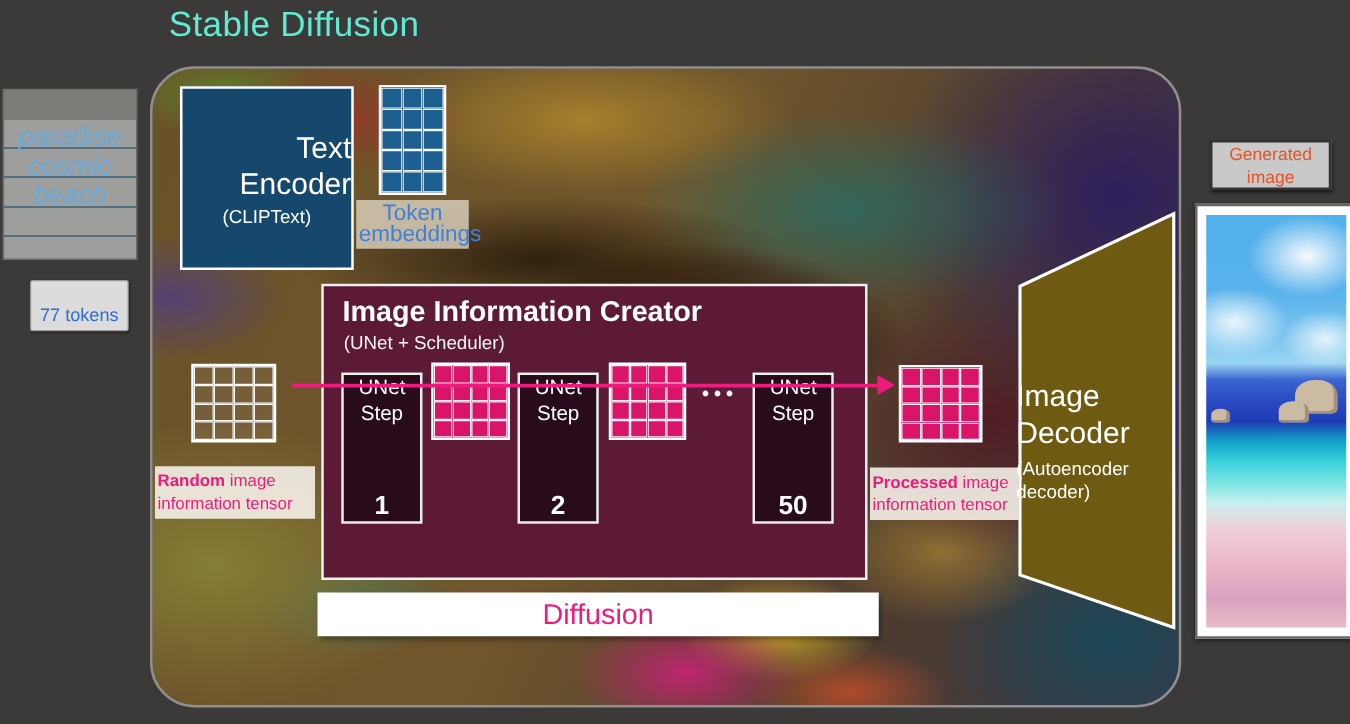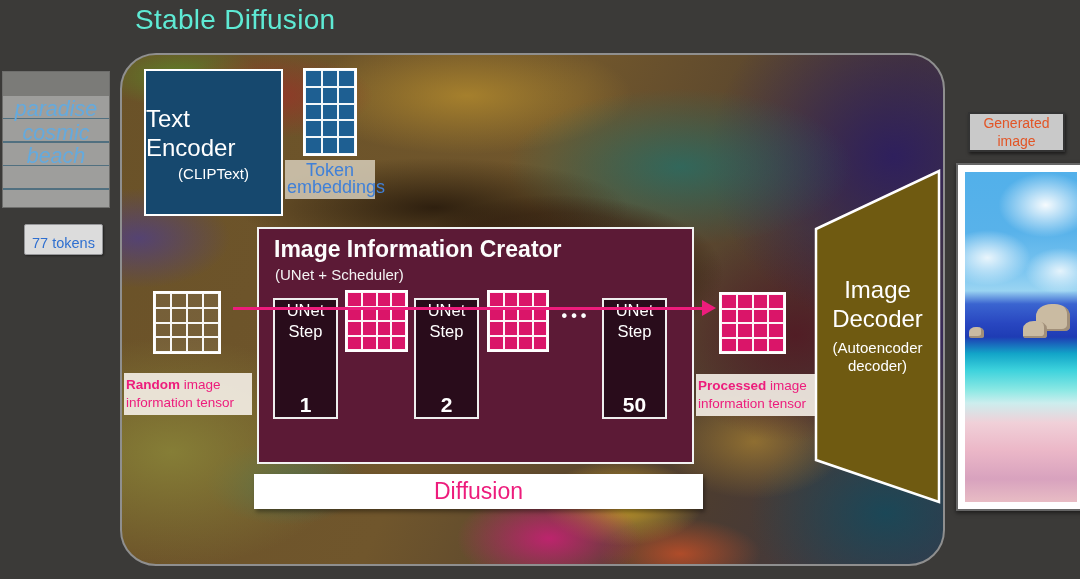--- a/index.html
+++ b/index.html
@@ -22,21 +22,21 @@
     background:
       linear-gradient(to bottom, #7b7b78 0px, #7b7b78 24px, rgba(0,0,0,0) 24px),
       repeating-linear-gradient(180deg, #9e9e9c 0 22px, #517080 22px 23.5px);
   }
   #prompt-text {
     left:0; top:26px; width:100%;
     font-size:21.5px; line-height:23.5px; text-align:center;
     color:var(--prompt-blue); font-weight:400;font-style:italic;
   }
   #token-count-badge {
-    left:24px; top:224px; padding:10px 7px 3px;
+    left:24px; top:224px; padding:20px 7px 3px;
     background:#dcdcdc; border:1px solid #97979a; border-radius:2px;
     font-size:14.5px; color:var(--badge-blue);
     box-shadow:1px 1px 2px rgba(0,0,0,.4);
   }
 
   
   #diagram-canvas {
     left:120px; top:53px; width:825px; height:513px;
     border-radius:36px; border:2px solid #8f8f8f; overflow:hidden;
     background-color:#5a4526;
@@ -59,21 +59,21 @@
       radial-gradient(ellipse 16% 20% at 99% 55%, rgba(52,36,98,.8), rgba(52,36,98,0) 70%),
       radial-gradient(ellipse 28% 16% at 42% 8%, rgba(175,135,45,.85), rgba(175,135,45,0) 72%),
       linear-gradient(115deg, #6a5228, #70562c 45%, #4c3c30 75%, #3c3648);
   }
 
   
   #text-encoder-box {
     left:22px; top:14px; width:139px; height:147px; z-index:3;
     background:var(--encoder-blue); border:2.5px solid #fff;
     display:flex; flex-direction:column; align-items:center; justify-content:center;
-    text-align:left;
+    text-align:right;
   }
   #text-encoder-title { font-size:24px; line-height:29px; font-weight:400; }
   #text-encoder-subtitle { font-size:15px; margin-top:3px; }
 
   
   .tgrid { display:grid; border:2px solid #fff; z-index:3; }
   .tgrid > div { box-shadow:inset 0 0 0 1px rgba(255,255,255,.95); }
   .tgrid.blue > div { background:var(--grid-blue); }
   .tgrid.pink > div { background:var(--grid-pink); }
   .tgrid.clear > div { background:rgba(255,255,255,.07); }
@@ -135,21 +135,21 @@
   #diffusion-banner {
     left:132px; top:419px; width:449px; height:35px; z-index:3;
     background:#fff; box-shadow:2px 3px 4px rgba(0,0,0,.35);
     display:flex; align-items:center; justify-content:center;
   }
   #diffusion-label { color:var(--accent-pink); font-size:23px; }
 
   
   #image-decoder-shape { left:689px; top:108px; width:133px; height:343px; z-index:2; }
   #image-decoder-text {
-    left:691px; top:220px; width:129px; text-align:center; z-index:3;
+    left:691px; top:248px; width:129px; z-index:3;
   }
   #image-decoder-title { font-size:24px; line-height:29px; font-weight:400; }
   #image-decoder-subtitle { font-size:15px; line-height:18px; margin-top:6px; }
 
   
   #generated-image-label {
     left:968px; top:112px; width:97px; height:40px;
     background:#c9c9c9; border:2px solid #333;
     display:flex; align-items:center; justify-content:center; text-align:center;
     font-size:14px; line-height:18px; color:var(--label-orange);

